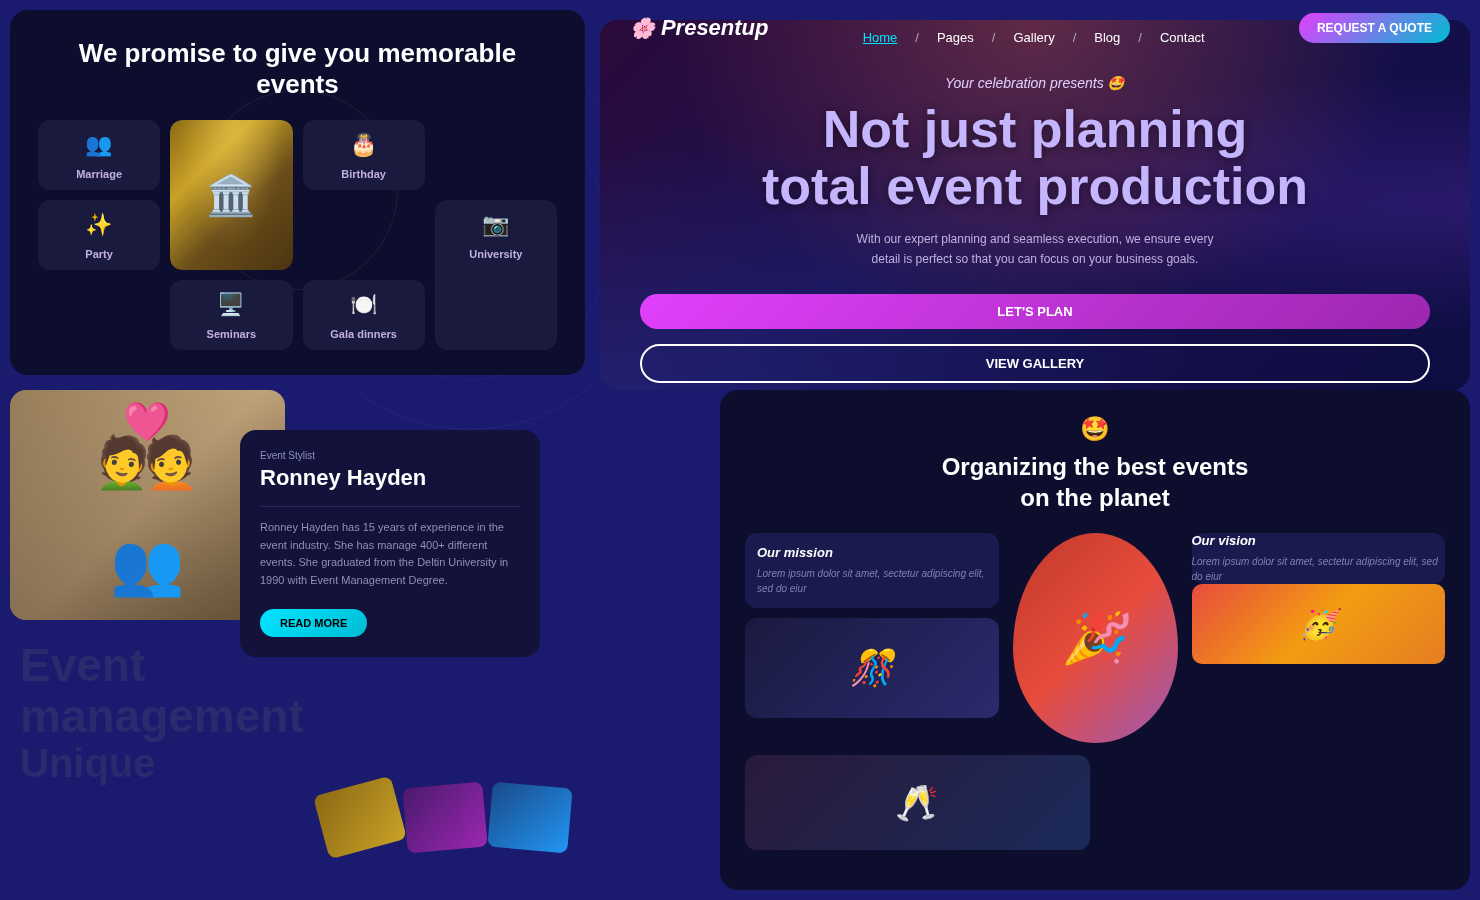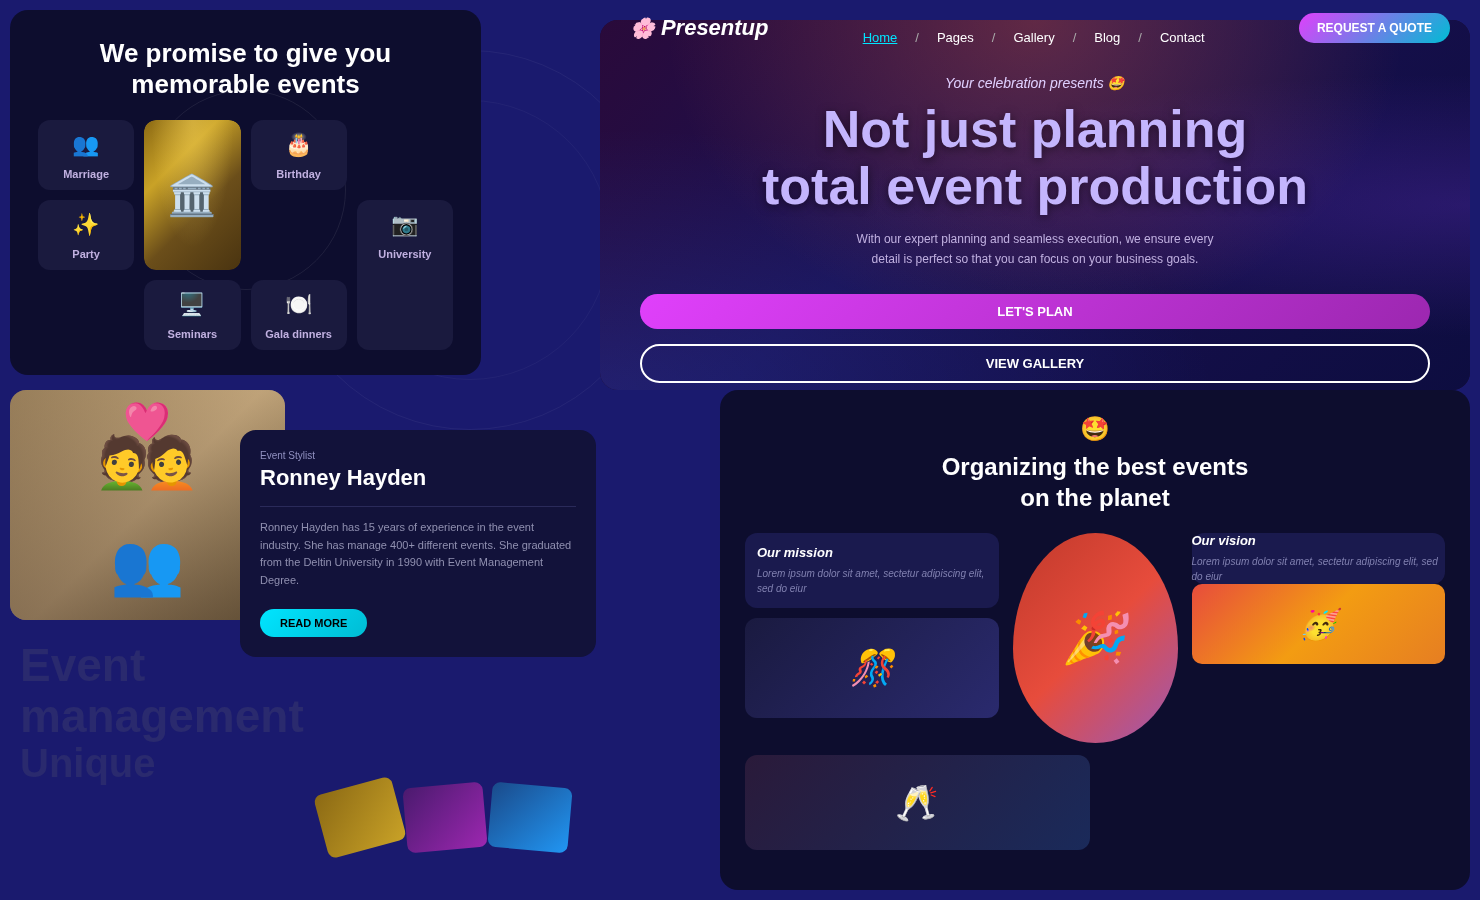--- a/index.html
+++ b/index.html
@@ -133,21 +133,21 @@
       font-size: 13px;
       font-weight: bold;
       cursor: pointer;
     }
 
     
     .left-panel {
       position: absolute;
       top: 10px;
       left: 10px;
-      width: 471px;
+      width: 575px;
       height: 365px;
       background: #0d0d2e;
       border-radius: 18px;
       padding: 28px;
       overflow: hidden;
     }
     .left-panel-title {
       font-size: 26px;
       font-weight: 900;
       color: white;
@@ -239,21 +239,21 @@
     }
     .photo-card-inner {
       position: absolute;
       inset: 0;
       background: linear-gradient(to bottom, rgba(180,150,100,0.3), rgba(80,60,40,0.5));
     }
     .stylist-info-card {
       position: absolute;
       top: 40px;
       left: 230px;
-      width: 356px;
+      width: 300px;
       background: #12123a;
       border-radius: 16px;
       padding: 20px;
     }
     .stylist-tag {
       font-size: 10px;
       color: #9090c0;
       margin-bottom: 4px;
     }
     .stylist-name {

